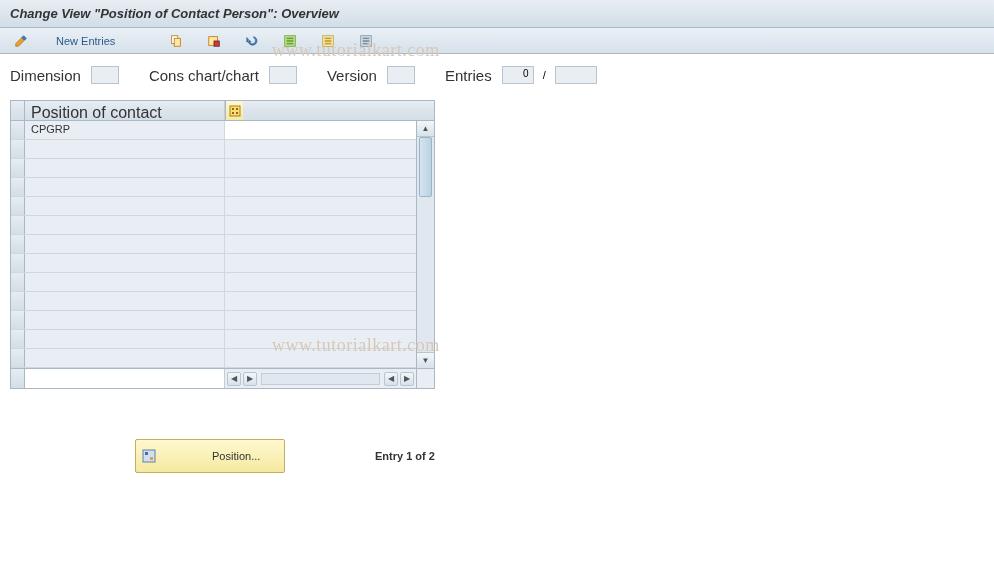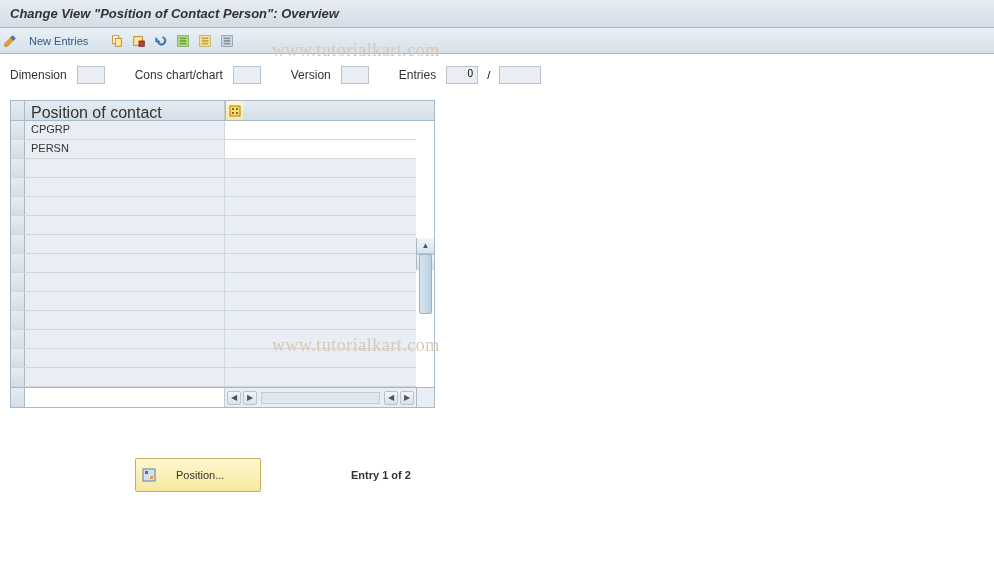--- a/index.html
+++ b/index.html
@@ -18,24 +18,24 @@
     border-bottom: 1px solid #a8b8c4;
     padding: 6px 10px;
     font-size: 13px;
     font-weight: bold;
     font-style: italic;
     color: #333;
   }
   .toolbar {
     background: linear-gradient(#eaf0f6, #d6e1ea);
     border-bottom: 1px solid #a8b8c4;
-    padding: 3px 1px;
-    display: flex;
-    align-items: center;
-    gap: 4px;
+    padding: 3px 12px;
+    display: flex;
+    align-items: center;
+    gap: 20px;
     height: 26px;
   }
   .tb-icon {
     width: 18px;
     height: 18px;
     display: inline-flex;
     align-items: center;
     justify-content: center;
     cursor: pointer;
     border-radius: 2px;
@@ -57,21 +57,21 @@
     letter-spacing: 0.5px;
     pointer-events: none;
   }
   .filter-bar {
     padding: 12px 10px 8px 10px;
     display: flex;
     align-items: center;
     gap: 6px;
   }
   .filter-label {
-    font-size: 12px;
+    font-size: 15px;
     color: #333;
     margin-right: 4px;
   }
   .filter-field {
     background: #e8eef4;
     border: 1px solid #b8c4ce;
     height: 18px;
     display: inline-block;
   }
   .filter-field.small { width: 28px; }
@@ -123,21 +123,20 @@
     border-left: 1px solid #a8b8c4;
     display: flex;
     align-items: center;
     justify-content: center;
     cursor: pointer;
     background: linear-gradient(#fff6d8, #f8e8a0);
   }
   .th-settings svg { width: 12px; height: 12px; }
   .table-body {
     display: flex;
-    align-items: center;
   }
   .rows-area {
     flex: 1;
   }
   .row {
     display: flex;
     height: 19px;
     border-bottom: 1px solid #d0d8de;
   }
   .row-sel {
@@ -207,31 +206,32 @@
   }
   .htrack { flex:1; height:12px; margin:0 2px; background:#e0e7ee; border:1px solid #c2cdd5; position:relative;}
   .bottom-row {
     margin-top: 50px;
     padding-left: 135px;
     display: flex;
     align-items: center;
     gap: 90px;
   }
   .position-btn {
-    width: 126px;
+    width: 150px;
     height: 22px;
     background: linear-gradient(#fff8d0, #f5e9a0);
     border: 1px solid #c0b060;
     border-radius: 2px;
     display: flex;
     align-items: center;
     padding: 16px 6px;
     cursor: pointer;
     font-size: 11px;
     color: #333;
+    gap: 36px;
   }
   .position-btn svg { width:14px; height:14px; margin-right:20px; }
   .entry-text { font-size:11px; color:#333;font-weight:bold; }
 </style>
 </head>
 <body>
 
 <div class="title-bar">Change View "Position of Contact Person": Overview</div>
 
 <div class="toolbar">
@@ -317,25 +317,20 @@
         </svg>
     </div>
   </div>
   <div class="table-body">
     <div class="rows-area" id="rows-area">
         <div class="row">
           <div class="row-sel"></div>
           <div class="cell1">CPGRP</div>
           <div class="cell2"></div>
         </div>
-        <div class="row">
-          <div class="row-sel"></div>
-          <div class="cell1">PERSN</div>
-          <div class="cell2"></div>
-        </div>
         <div class="row empty">
           <div class="row-sel"></div>
           <div class="cell1"></div>
           <div class="cell2"></div>
         </div>
         <div class="row empty">
           <div class="row-sel"></div>
           <div class="cell1"></div>
           <div class="cell2"></div>
         </div>

